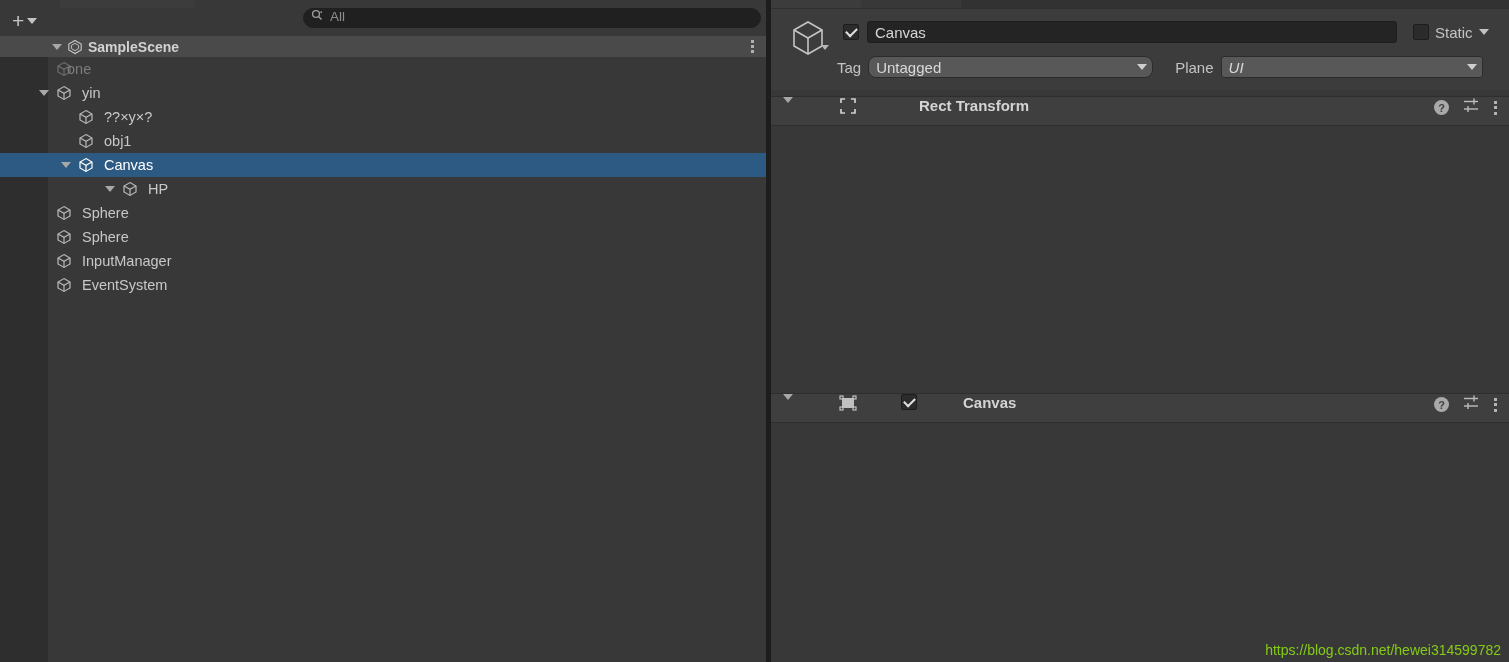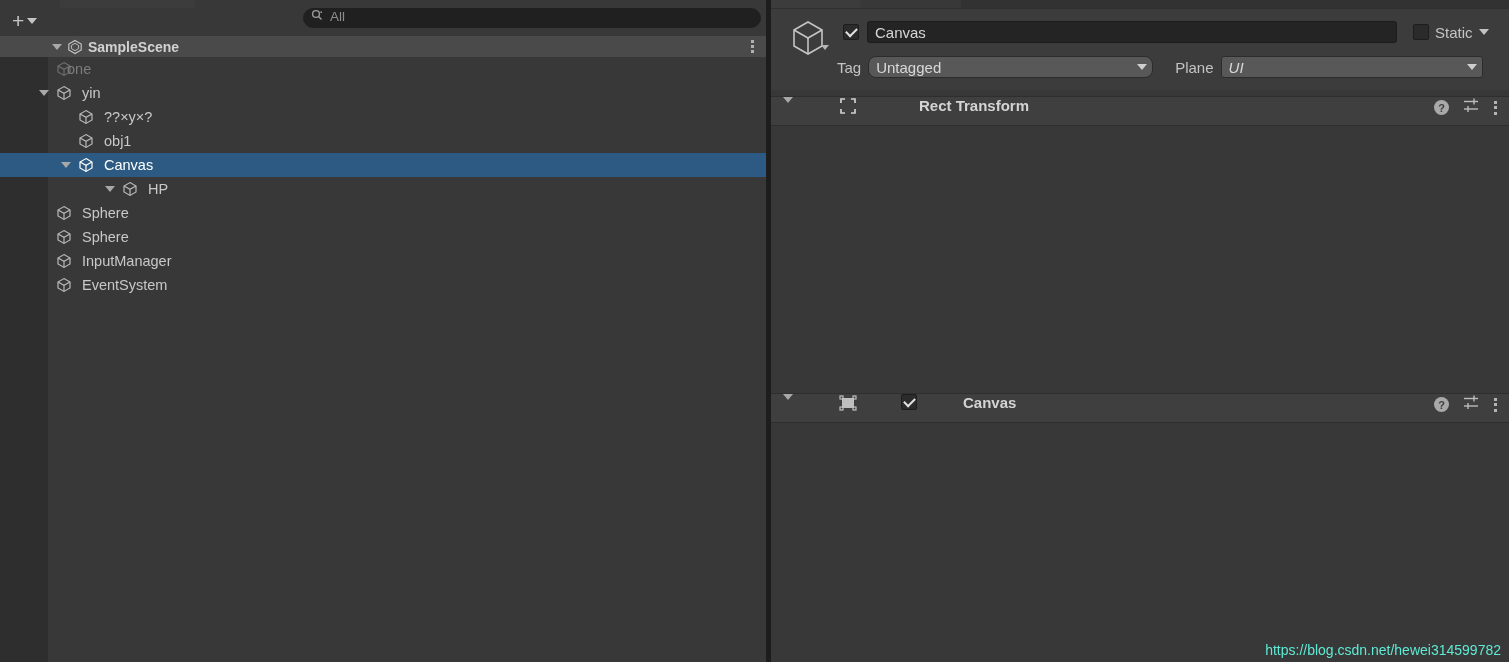--- a/index.html
+++ b/index.html
@@ -199,21 +199,21 @@
     width: 15px; height: 15px; border-radius: 50%;
     background: #a9a9a9; color: #3f3f3f;
     font-size: 11px; font-weight: bold;
     display: flex; align-items: center; justify-content: center;
   }
   .kebab { display: flex; flex-direction: column; gap: 2.5px; align-items: center; }
   .kebab i { width: 3px; height: 3px; background: #b4b4b4; display: block; }
 
   .watermark {
     position: absolute; right: 8px; bottom: 4px;
-    color: #5eead4; font-size: 14px;
+    color: #84cc16; font-size: 14px;
   }
 </style>
 </head>
 <body>
 
 <div class="app">
 
   <div class="hierarchy">
 
     <div class="hier-topstrip">

